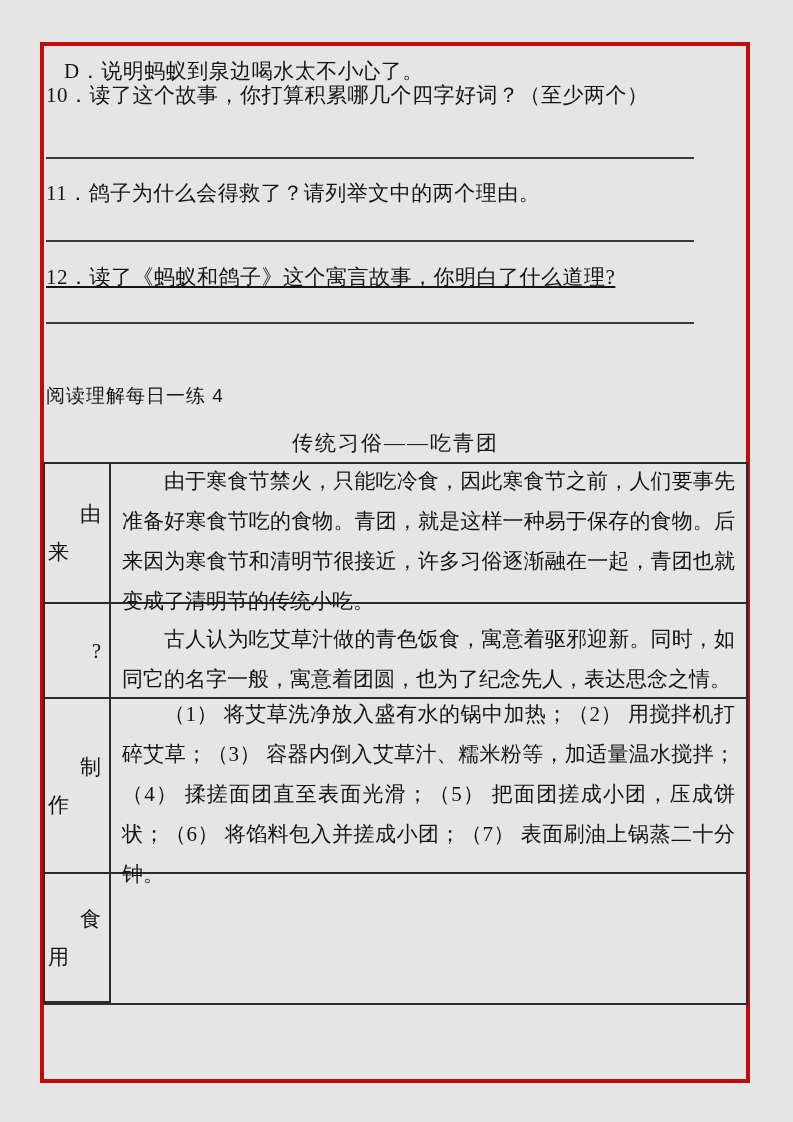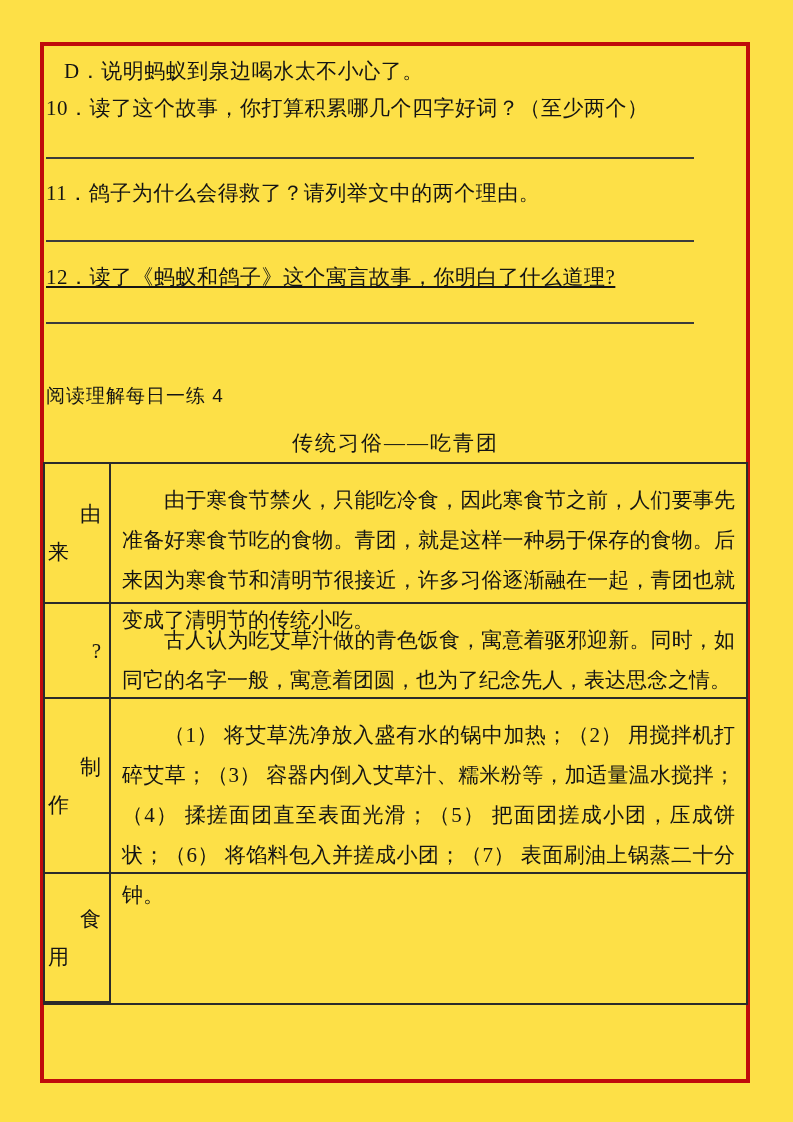--- a/index.html
+++ b/index.html
@@ -1,40 +1,40 @@
 <!DOCTYPE html>
 <html><head>
 <meta charset="utf-8">
 <style>
   html,body { margin:0; padding:0; background:#ffffff; }
   .page {
     position:relative;
     width:793px; height:1122px;
-    background:#fde047;
+    background:#e5e5e5;
     font-family:"Liberation Serif","DejaVu Serif",serif;
     color:#141414;
     overflow:hidden;
   }
   .border-frame {
     position:absolute;
     left:40px; top:42px;
     width:710px; height:1041px;
     box-sizing:border-box;
     border:4px solid #c00b0b;
     pointer-events:none;
   }
   .qline {
     position:absolute;
     font-size:21px;
     line-height:26px;
     white-space:nowrap;
     letter-spacing:0.5px;
   }
   .q-d   { left:64px; top:58px;  }
-  .q-10  { left:46px; top:95px;  }
+  .q-10  { left:46px; top:82px;  }
   .q-11  { left:46px; top:180px; }
   .q-12  { left:46px; top:264px;text-decoration:underline; }
   .answer-line {
     position:absolute;
     left:46px; width:648px; height:0;
     border-top:2px solid #3b3b3b;
   }
   .al-1 { top:157px; }
   .al-2 { top:240px; }
   .al-3 { top:322px; }
@@ -77,20 +77,21 @@
     font-size:21px;
     line-height:38px;
   }
   .lab .c1 { display:block; text-align:right; padding-right:8px; }
   .lab .c2 { display:block; text-align:left;  padding-left:3px;  }
   .bod {
     box-sizing:border-box;
     border-bottom:2px solid #2b2b2b;
     display:flex;
     flex-direction:column;
+    justify-content:center;
     padding:0 11px;
     font-size:21px;
     line-height:40px;
     margin-top:16px;
   }
   .row-last .lab, .row-last-bod { border-bottom:none !important; }
   .bod p {
     margin:0;
     text-indent:2em;
     text-align:justify;

